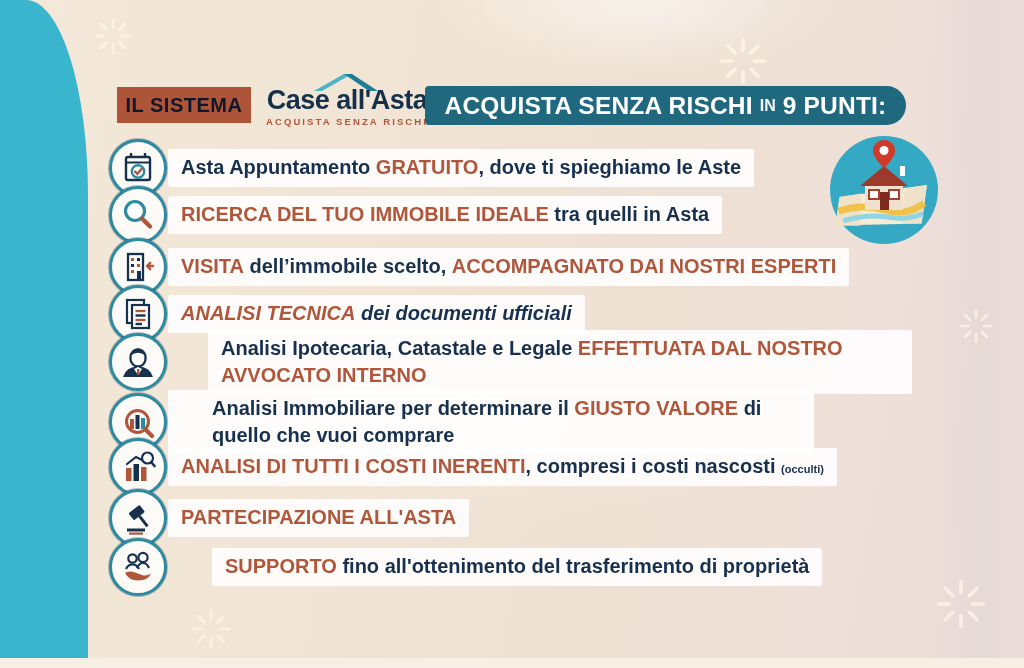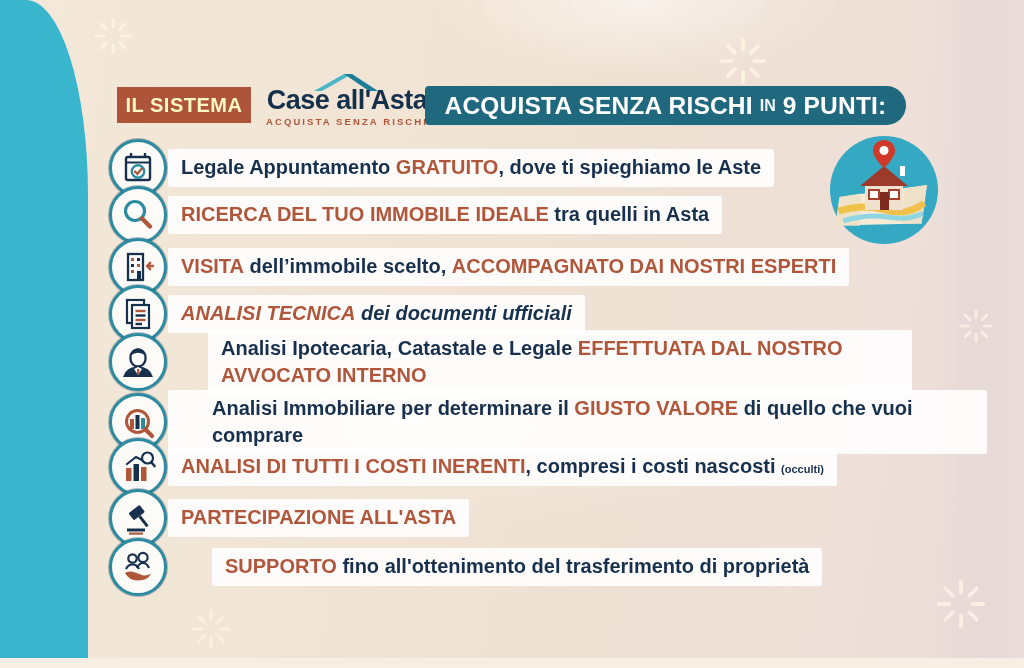--- a/index.html
+++ b/index.html
@@ -17,21 +17,21 @@
   .patch-bottom{left:0;bottom:0;width:1024px;height:10px;background:#f7eee4;}
   .patch-mid{left:150px;top:330px;width:700px;height:200px;
     background:radial-gradient(ellipse at 50% 50%,rgba(255,255,255,.25),rgba(255,255,255,0) 70%);}
 
   
   .sidebar{position:absolute;left:0;top:0;width:88px;height:658px;background:#3ab5ce;
     border-top-right-radius:62px 195px;}
 
   
   .system-box{position:absolute;left:117px;top:87px;width:134px;height:36px;
-    background:#ae5438;color:#fef9c3;display:flex;align-items:center;justify-content:center;
+    background:#ae5438;color:#0f172a;display:flex;align-items:center;justify-content:center;
     font-size:20px;font-weight:800;letter-spacing:.5px;}
   .logo{position:absolute;left:264px;top:70px;width:166px;text-align:center;line-height:1;}
   .logo .roof{display:block;margin:0 auto -7px;}
   .logo-title{font-size:27px;font-weight:800;color:#15304b;letter-spacing:-.5px;}
   .logo-subtitle{font-size:9.5px;font-weight:700;color:#b0563a;letter-spacing:2.1px;margin-top:3px;}
   .banner{position:absolute;left:425px;top:86px;width:481px;height:39px;background:#20687e;
     border-radius:4px 20px 20px 4px;display:flex;align-items:center;justify-content:center;
     color:#fff;white-space:nowrap;}
   .banner .b-big{font-size:24.5px;font-weight:800;letter-spacing:.2px;}
   .banner .b-mid{font-size:16px;font-weight:600;margin:0 7px;opacity:.95;}
@@ -42,21 +42,21 @@
   .icon-circle{flex:0 0 58px;width:58px;height:58px;border-radius:50%;background:#fdfbf7;
     border:3px solid #2c8ba1;box-sizing:border-box;display:flex;align-items:center;justify-content:center;
     box-shadow:0 0 0 1px rgba(21,48,75,.3);}
   .icon-circle svg{width:40px;height:40px;}
   .strip{background:rgba(255,255,255,.88);padding:5px 13px 6px;font-size:20px;line-height:1.32;
     border-radius:2px;margin-left:1px;}
   .seg-navy{color:#17304d;font-weight:700;}
   .seg-rust{color:#b0563a;font-weight:800;}
   .seg-small{color:#17304d;font-weight:700;font-size:11px;}
   .row:nth-of-type(5) .strip{width:704px;box-sizing:border-box;}
-  .row:nth-of-type(6) .strip{width:819px;box-sizing:border-box;padding-left:44px;}
+  .row:nth-of-type(6) .strip{width:646px;box-sizing:border-box;padding-left:44px;}
 
   
   .map-illu{position:absolute;left:828px;top:132px;width:112px;height:112px;}
 
   
   .sparkle{position:absolute;opacity:.9;}
 </style>
 </head>
 <body>
 
@@ -114,21 +114,21 @@
       <span class="icon-circle">
         <svg viewBox="0 0 40 40">
           <rect x="8" y="9" width="24" height="23" rx="2" fill="#fff" stroke="#17304d" stroke-width="2.4"></rect>
           <line x1="8" y1="14.5" x2="32" y2="14.5" stroke="#17304d" stroke-width="2"></line>
           <line x1="13" y1="5" x2="13" y2="10" stroke="#17304d" stroke-width="2.4"></line>
           <line x1="27" y1="5" x2="27" y2="10" stroke="#17304d" stroke-width="2.4"></line>
           <circle cx="20" cy="23.5" r="6.2" fill="none" stroke="#2c8ba1" stroke-width="2.4"></circle>
           <path d="M17 23.5 l2.3 2.4 l4.2 -5" fill="none" stroke="#b0563a" stroke-width="2.4" stroke-linecap="round"></path>
         </svg>
       </span>
-      <span class="strip"><span class="seg-navy">Legale Appuntamento </span><span class="seg-rust">GRATUITO</span><span class="seg-navy">, dove ti spieghiamo le Aste</span></span>
+      <span class="strip"><span class="seg-navy">Asta Appuntamento </span><span class="seg-rust">GRATUITO</span><span class="seg-navy">, dove ti spieghiamo le Aste</span></span>
     </div>
     <div class="row" style="top: 186px;">
       <span class="icon-circle">
         <svg viewBox="0 0 40 40">
           <circle cx="17" cy="16" r="9.5" fill="#fff" stroke="#2c8ba1" stroke-width="3.2"></circle>
           <line x1="24" y1="23.5" x2="32" y2="31.5" stroke="#b0563a" stroke-width="4.4" stroke-linecap="round"></line>
         </svg>
       </span>
       <span class="strip"><span class="seg-rust">RICERCA DEL TUO IMMOBILE IDEALE</span><span class="seg-navy"> tra quelli in Asta</span></span>
     </div>

